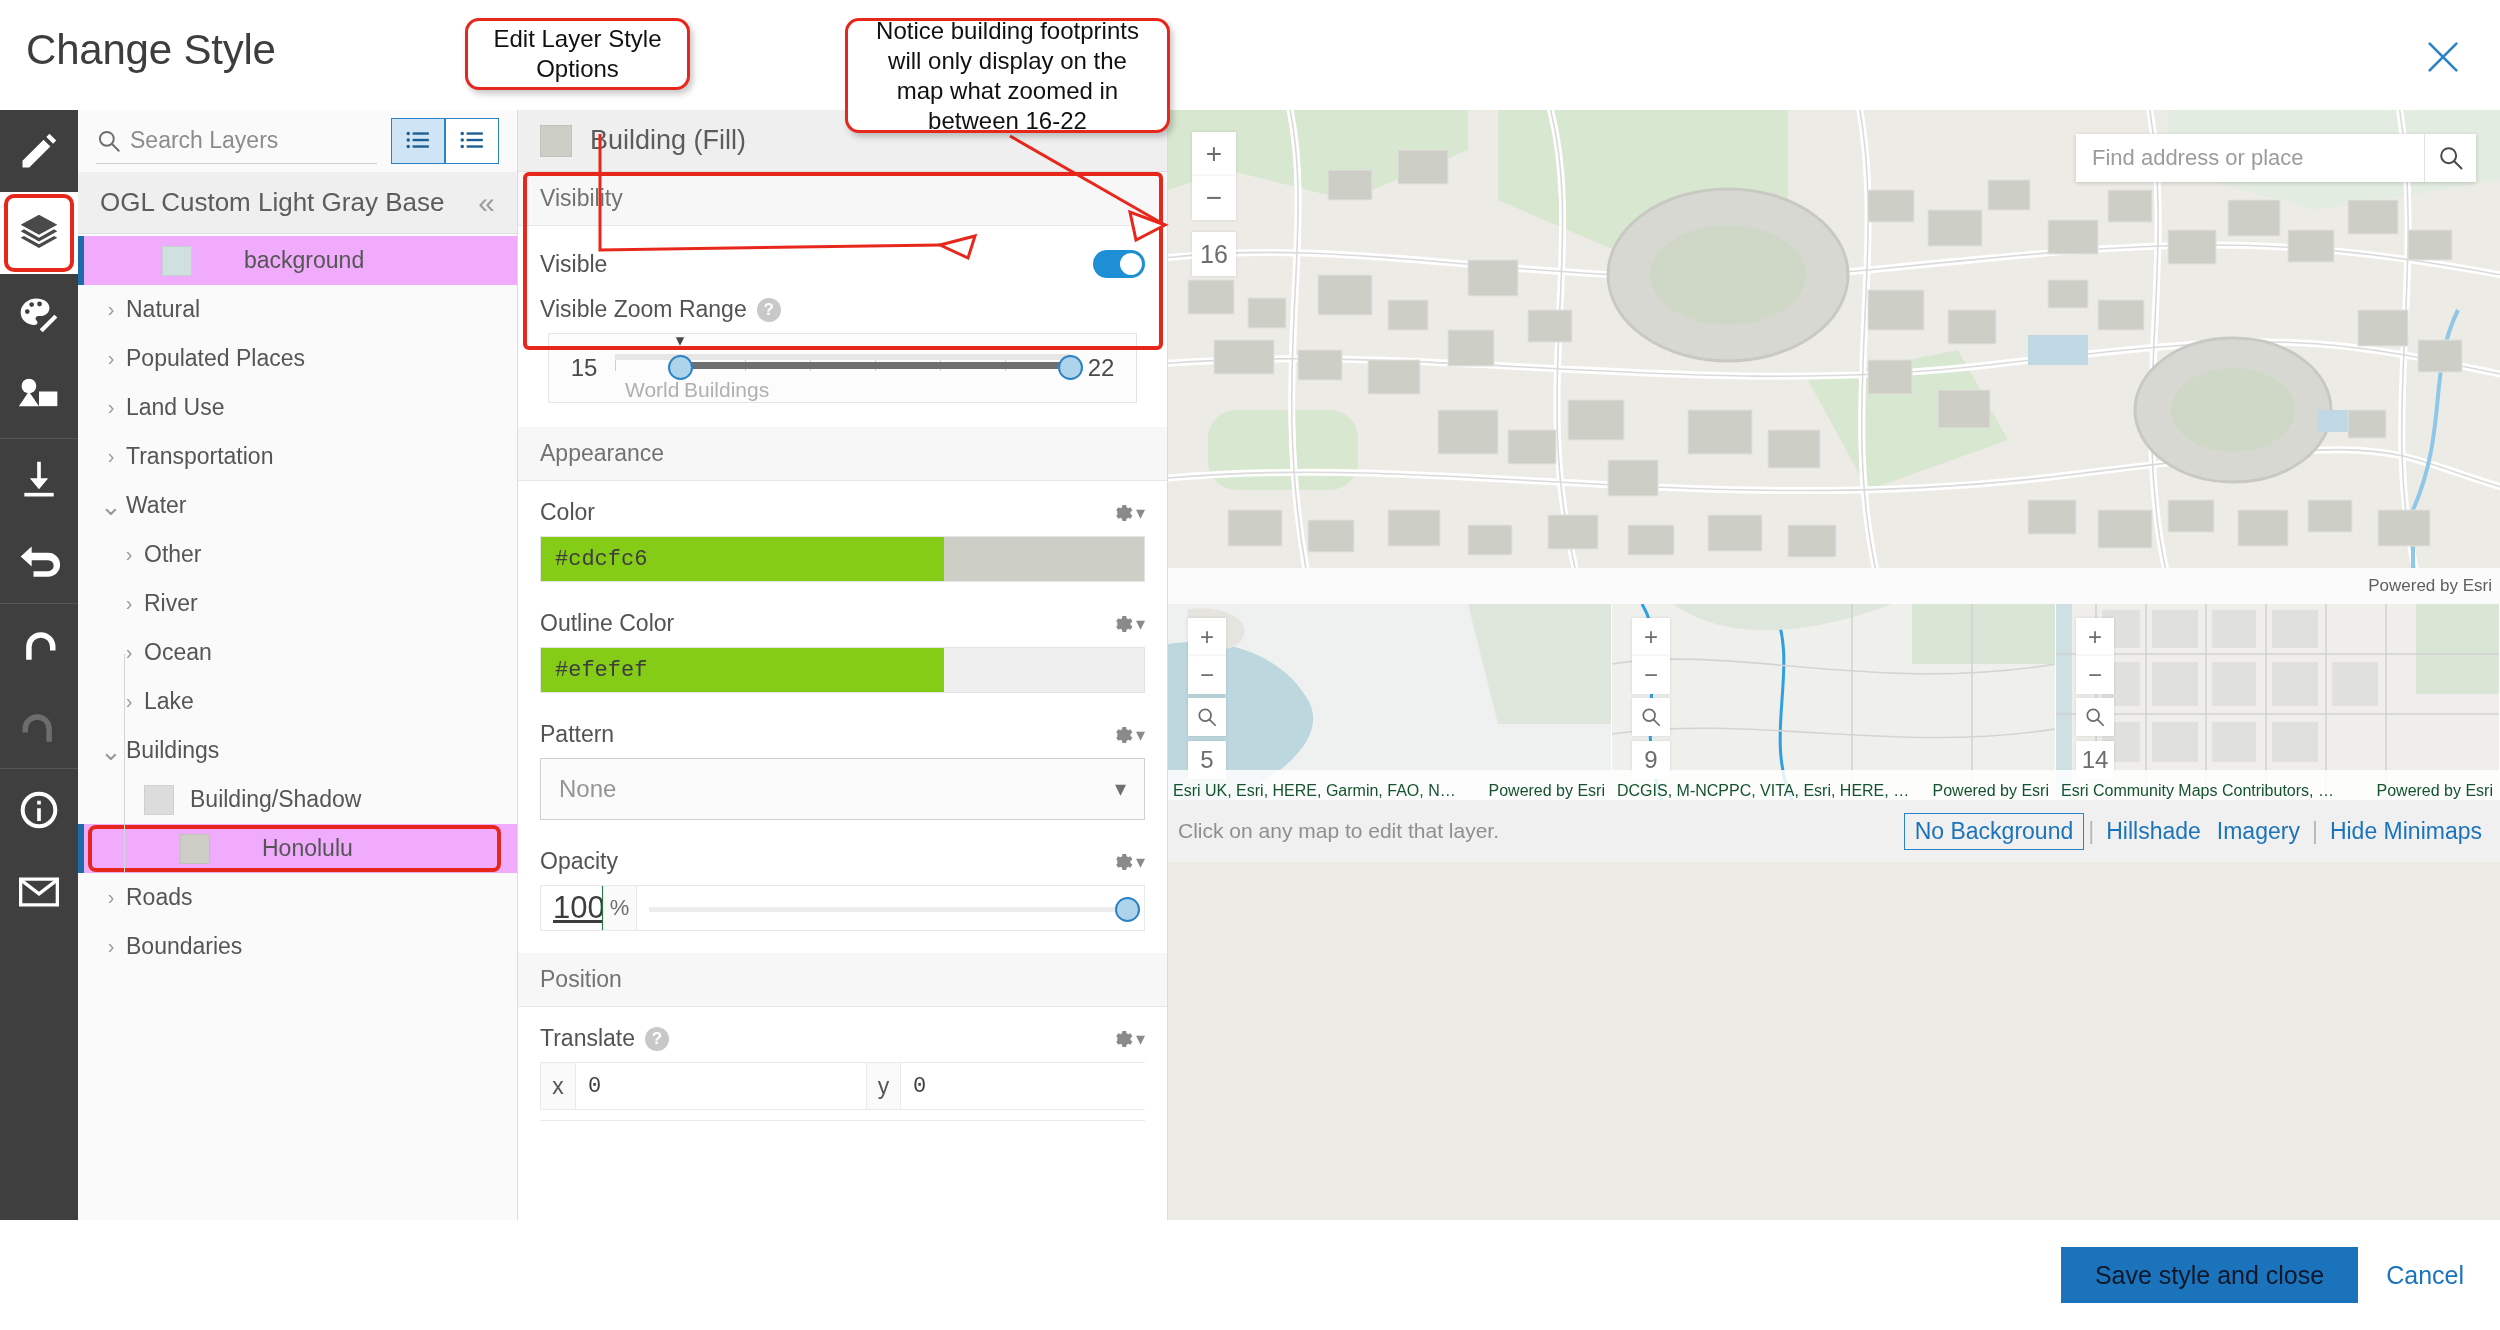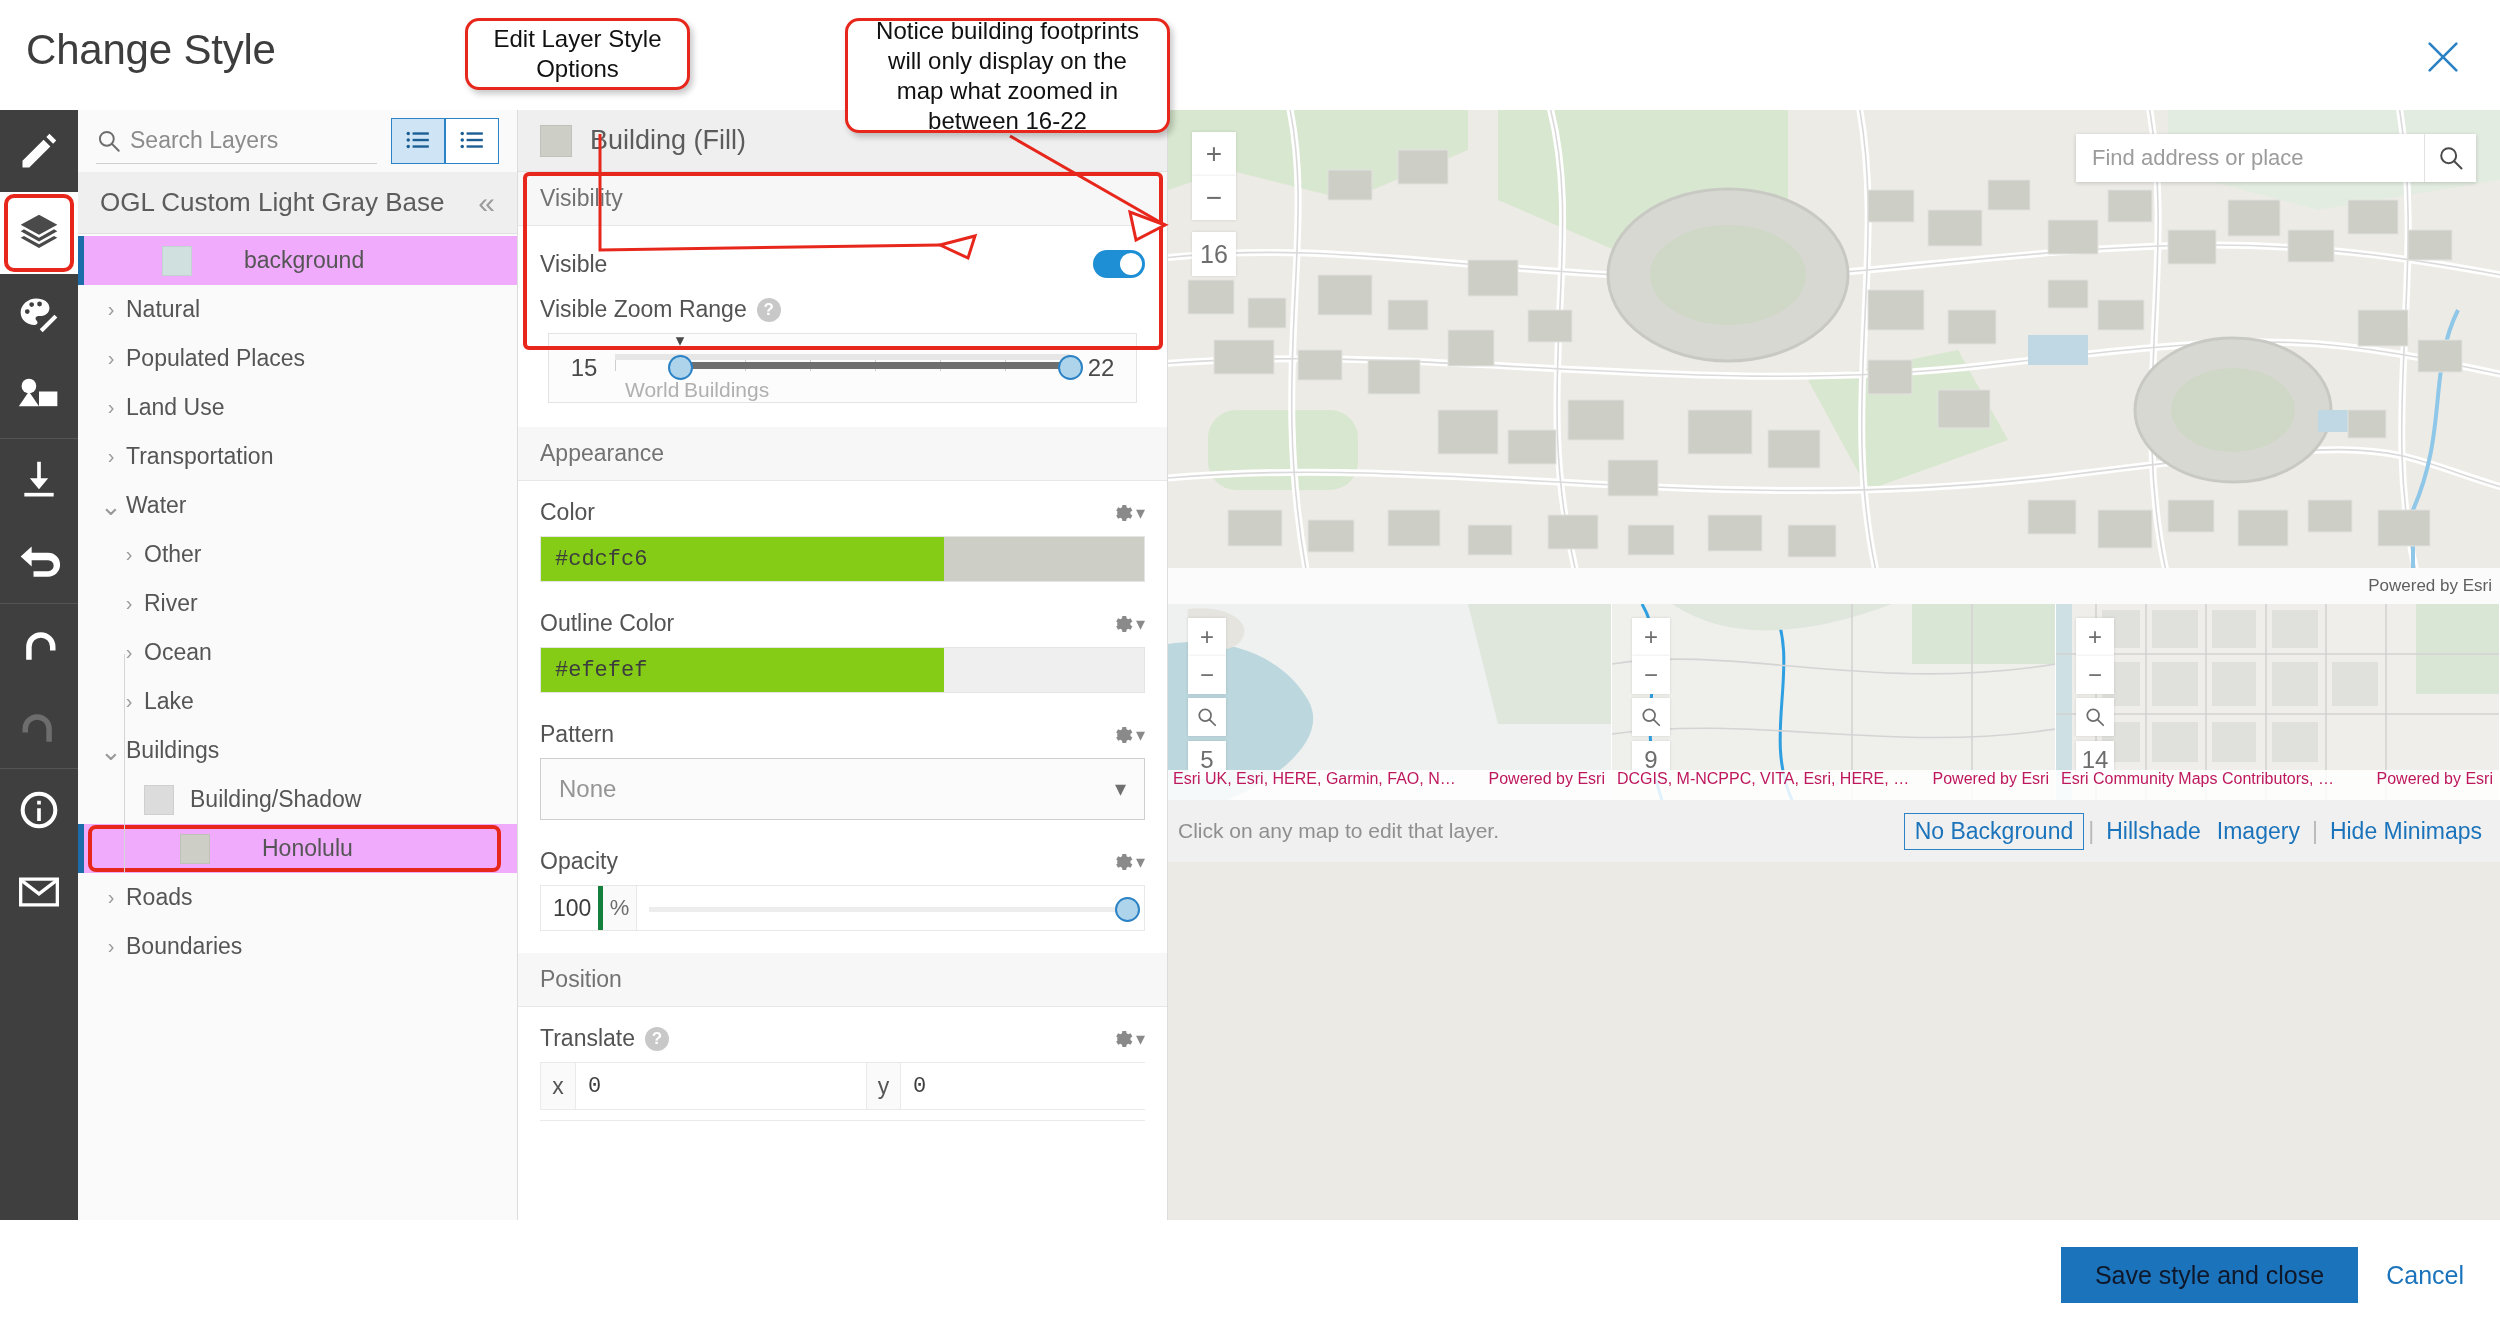--- a/index.html
+++ b/index.html
@@ -184,22 +184,22 @@
     height:62px; border:1px solid #cfcfcf; background:#fbfbfb;
     display:flex; align-items:center; padding:0 18px;
     font-size:24px; color:#959595; cursor:pointer;
   }
   .select-chev { margin-left:auto; color:#6f6f6f; font-size:22px; }
 
   
   .opacity-row { display:flex; height:46px; border:1px solid #e8e8e8; align-items:stretch; }
   .opacity-num {
     width:62px; flex:0 0 62px; border:none; outline:none; background:#ffffff;
-    font-family:"Liberation Sans", sans-serif; font-size:23px; color:#3d3d3d;
-    padding-left:12px; border-right:5px solid #15803d;
+    font-family:"Liberation Sans", sans-serif; font-size:31px; color:#3d3d3d;
+    padding-left:12px; border-right:1px solid #15803d;text-decoration:underline;
   }
   .opacity-unit {
     width:34px; flex:0 0 34px; display:flex; align-items:center; justify-content:center;
     font-size:22px; color:#6d6d6d; background:#fafafa; border-right:1px solid #e8e8e8;
   }
   .opacity-slider { flex:1; position:relative; background:#ffffff; }
   .opacity-track { position:absolute; left:12px; right:14px; top:21px; height:5px; background:#ededed; }
   .opacity-handle {
     position:absolute; right:4px; top:11px; width:25px; height:25px;
     border-radius:50%; background:#aed4ec; border:2px solid #2b82c4; cursor:pointer;
@@ -242,22 +242,22 @@
     display:flex; align-items:center; justify-content:center; cursor:pointer;
     box-shadow:0 0 3px rgba(0,0,0,0.12); font-size:28px; color:#6d6d6d;
   }
   .map-ctrl.small { width:38px; height:38px; font-size:24px; }
 
   
   #minimaps { position:absolute; left:0; top:494px; width:1332px; height:196px; display:flex; }
   .minimap { position:relative; width:444px; height:196px; overflow:hidden; border-right:1px solid #ffffff; }
   .minimap-attrib {
     position:absolute; left:0; bottom:0; width:100%; height:30px;
-    background:rgba(255,255,255,0.85); display:flex; align-items:flex-start;
-    font-size:16px; color:#be185d; padding-left:5px;
+    background:rgba(255,255,255,0.85); display:flex; align-items:flex-end;
+    font-size:16px; color:#14532d; padding-left:5px;
   }
   .minimap-attrib .powered { margin-left:auto; margin-right:6px; }
 
   
   #map-bottom-bar {
     position:absolute; left:0; top:690px; width:1332px; height:62px;
     background:#f0f0f0; display:flex; align-items:center; padding:0 10px;
   }
   #click-hint { font-size:21px; color:#8f8f8f; }
   #bg-options { margin-left:auto; display:flex; align-items:center; font-size:23px; }

